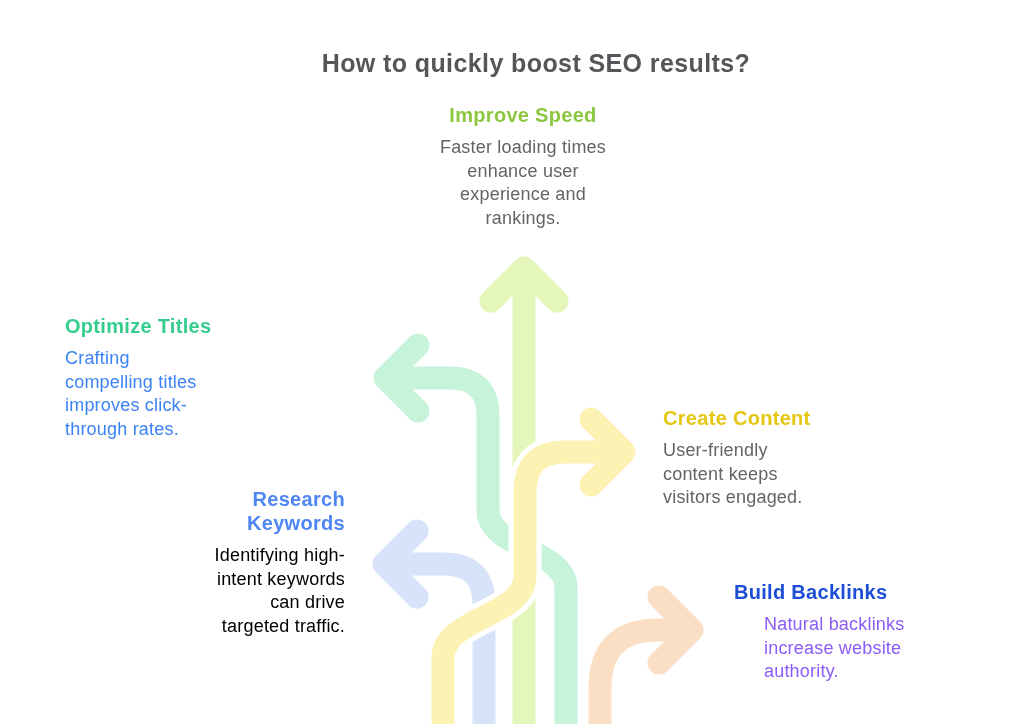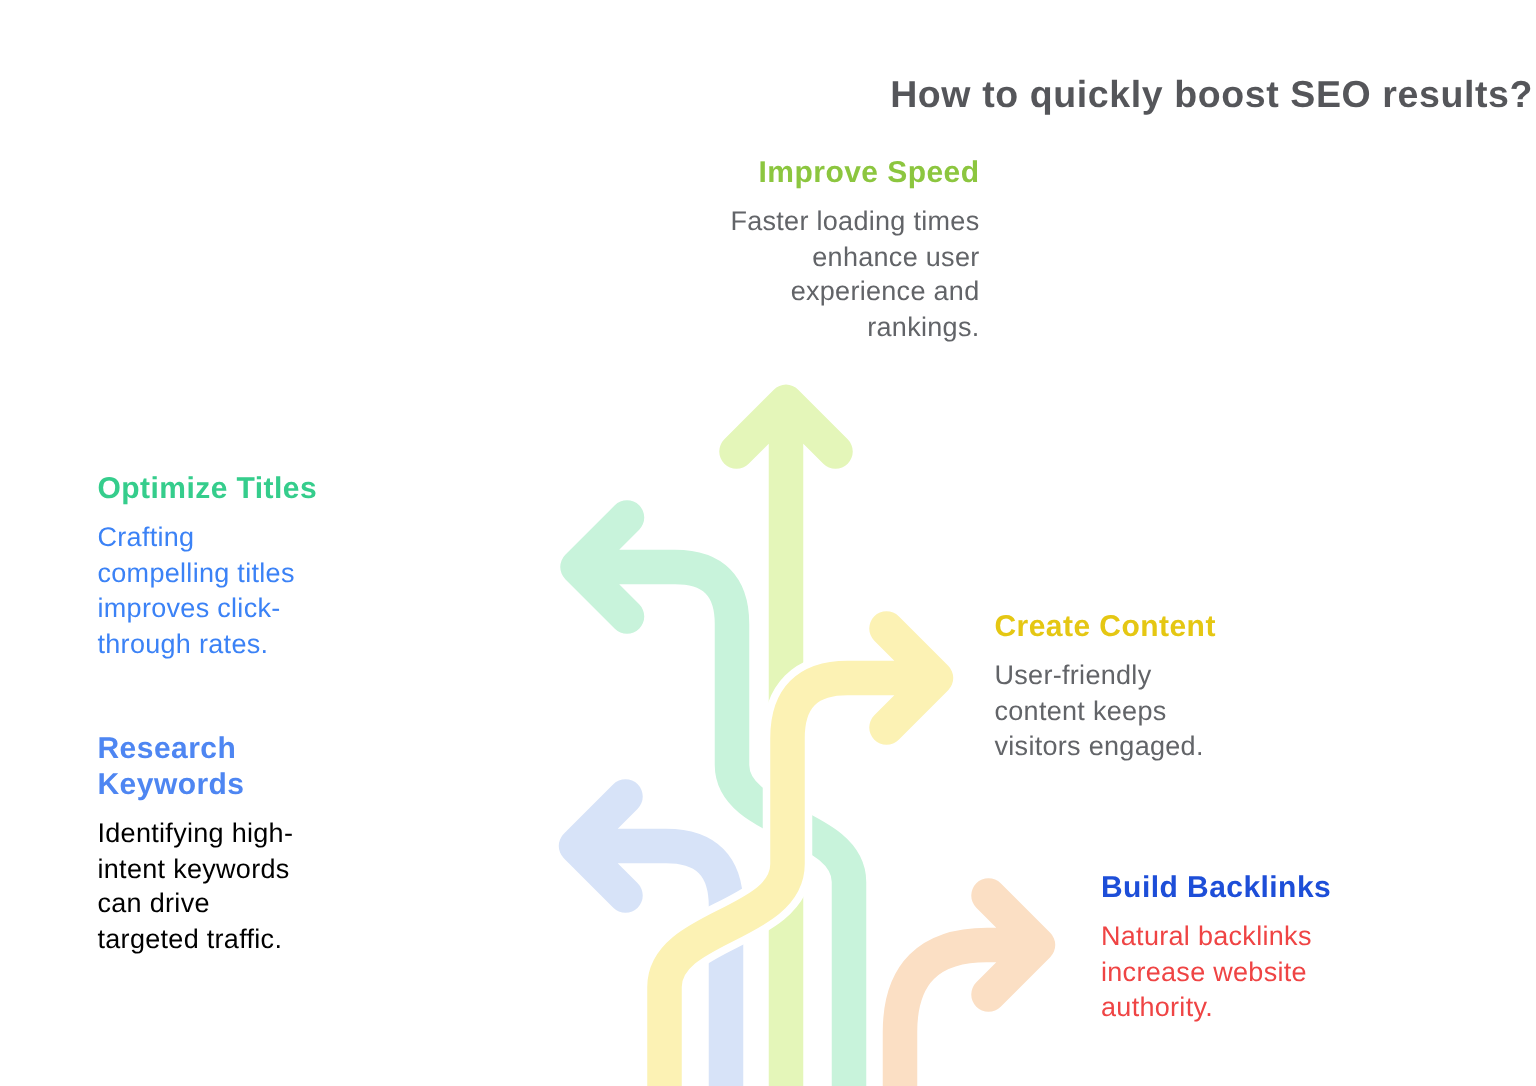--- a/index.html
+++ b/index.html
@@ -16,45 +16,45 @@
     left: 0; top: 0;
     width: 1024px; height: 724px;
   }
   .arrows path { fill: none; stroke-linecap: round; stroke-linejoin: round; }
   .casing { stroke: #ffffff; stroke-width: 33px; }
   .tube   { stroke-width: 23px; }
 
   .title {
     position: absolute;
     left: 50px; top: 49px; width: 972px;
-    text-align: right;
+    text-align: center;
     font-size: 25px;
     font-weight: bold;
     letter-spacing: 0.4px;
   }
   .block { position: absolute; }
   .block h2 {
     margin: 0 0 9px 0;
     font-size: 20px;
     line-height: 24px;
     font-weight: bold;
     letter-spacing: 0.3px;
     white-space: pre-line;
   }
   .block p {
     margin: 0;
     font-size: 18px;
     line-height: 23.5px;
     letter-spacing: 0.2px;
     white-space: pre-line;
   }
-  .b-improve   { left: 393px; top: 103px; width: 260px; text-align: right; }
+  .b-improve   { left: 393px; top: 103px; width: 260px; text-align: center; }
   .b-optimize  { right: 679px; top: 314px; width: 280px; }
   .b-create    { left: 663px; top: 395px; width: 280px; text-align: left; margin-top: 11px; }
-  .b-research  { right: 679px; top: 487px; width: 280px; text-align: left; }
+  .b-research  { right: 679px; top: 487px; width: 280px; text-align: right; }
   .b-backlinks { left: 734px; top: 580px; width: 280px; text-align: left; }
 </style>
 </head>
 <body>
 
 <div class="stage">
 
   <svg class="arrows" viewBox="0 0 1024 724" aria-hidden="true">
 
     <g>
@@ -108,18 +108,18 @@
     <h2 style="color: rgb(78, 134, 242);">Research
 Keywords</h2>
     <p style="color: #000000;">Identifying high-
 intent keywords
 can drive
 targeted traffic.</p>
   </div>
 
   <div class="block b-backlinks">
     <h2 style="color: #1d4ed8;">Build Backlinks</h2>
-    <p style="color: #ef4444;">Natural backlinks
+    <p style="color: #8b5cf6; margin-left: 30px;">Natural backlinks
 increase website
 authority.</p>
   </div>
 
 </div>
 
 </body></html>

